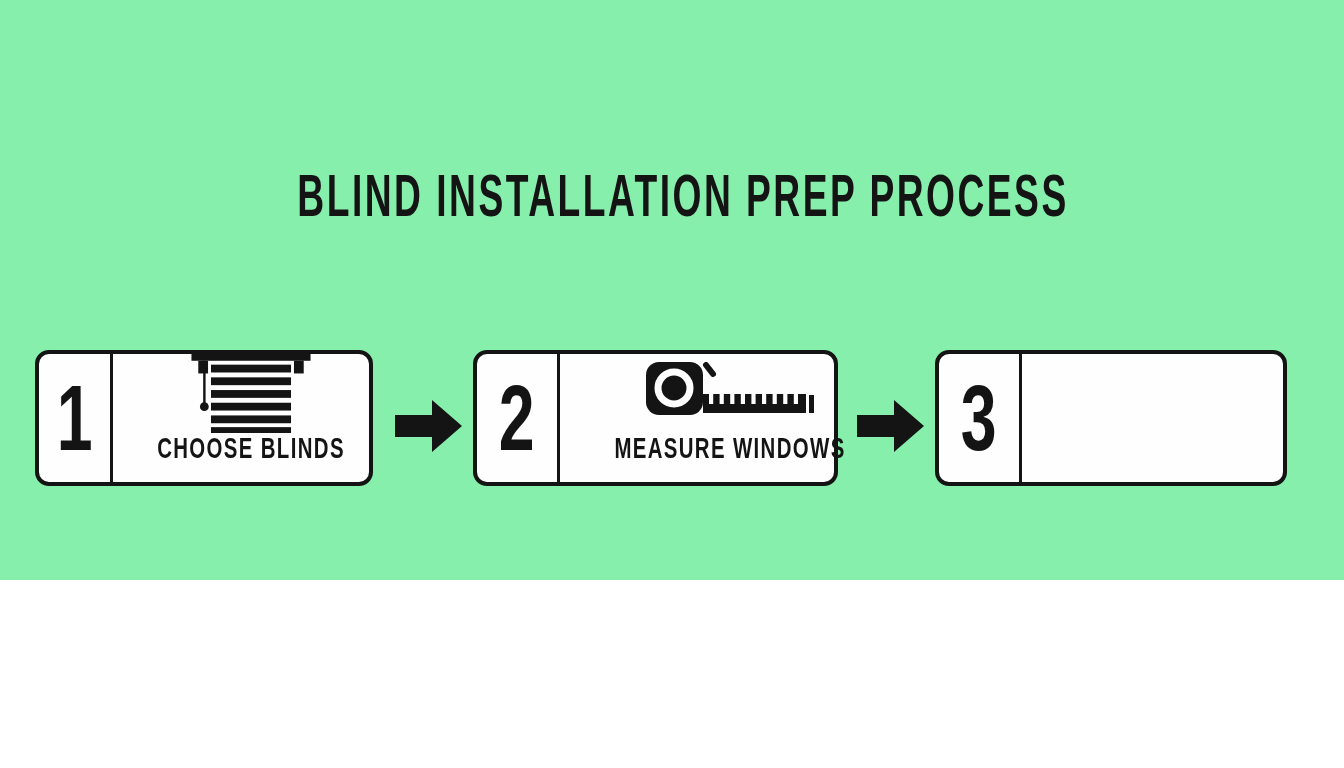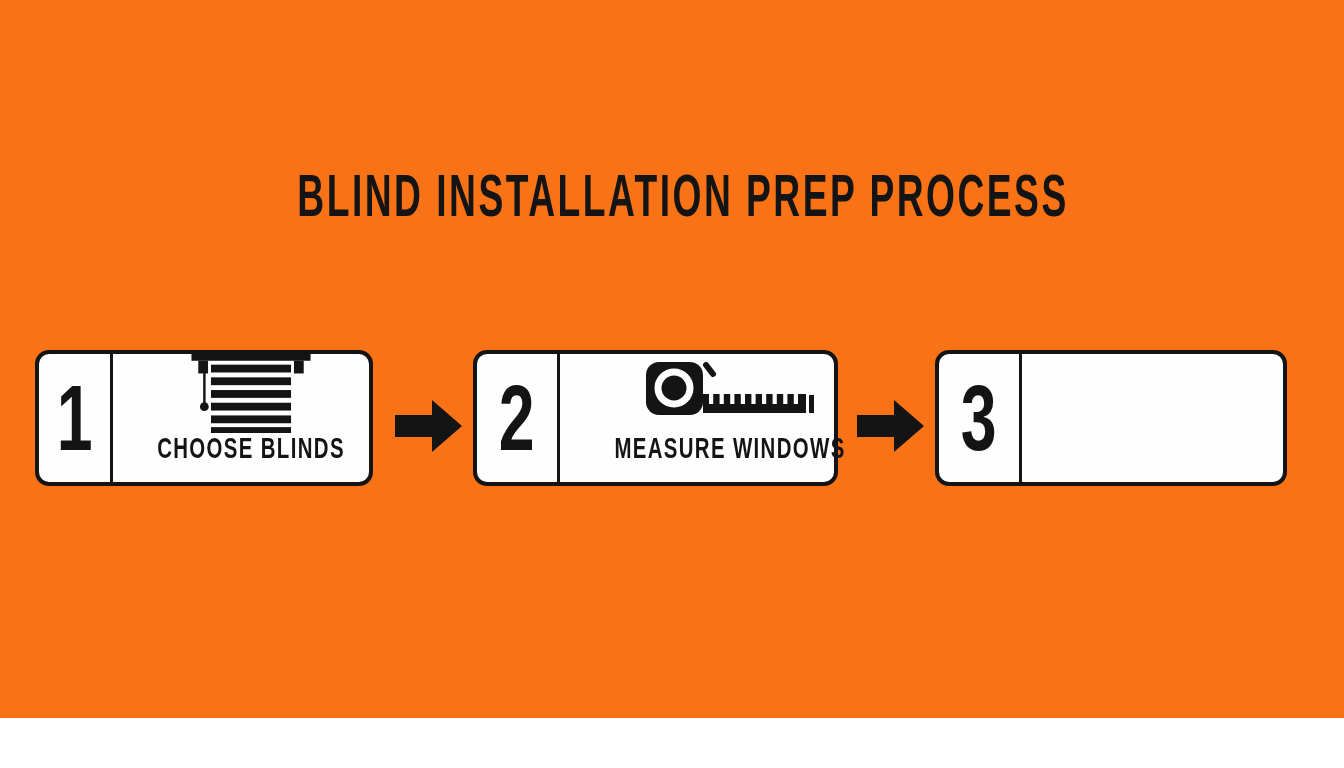--- a/index.html
+++ b/index.html
@@ -1,19 +1,19 @@
 <!DOCTYPE html>
 <html><head>
 <meta charset="utf-8">
 <style>
   html,body{margin:0;padding:0;}
   .canvas{
     position:relative;
-    width:1344px;height:718px;
-    background:#f97316;
+    width:1344px;height:580px;
+    background:#86efac;
     overflow:hidden;
     font-family:"Liberation Sans", sans-serif;
     color:#141414;
   }
   .title{
     position:absolute;
     top:166px;left:0;width:100%;
     text-align:center;
     font-size:60px;font-weight:bold;line-height:1;
     white-space:nowrap;

